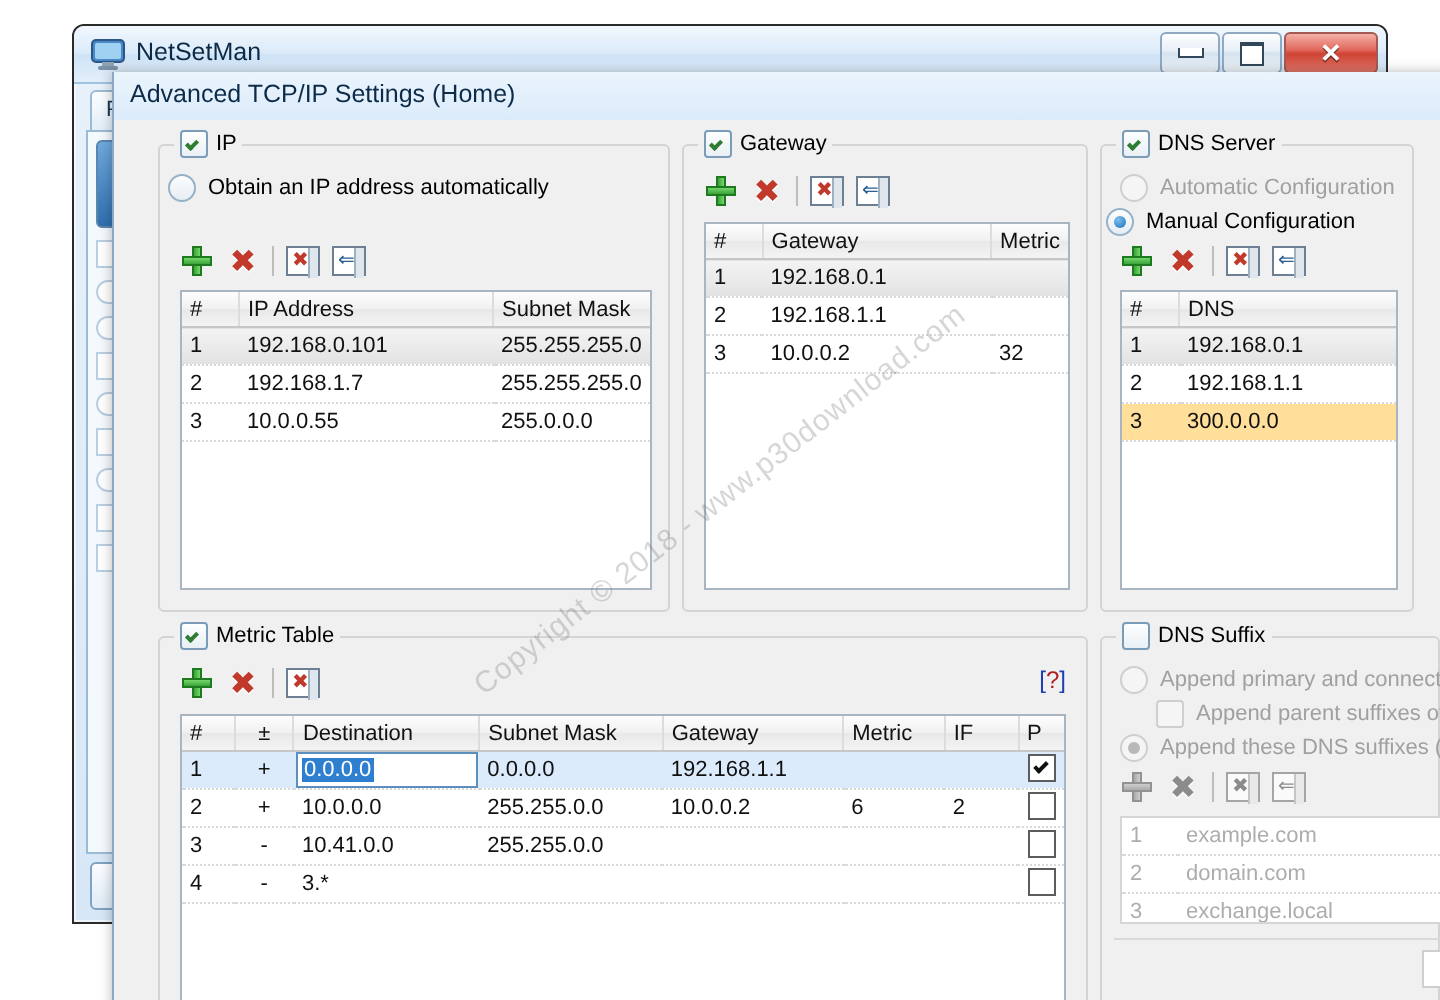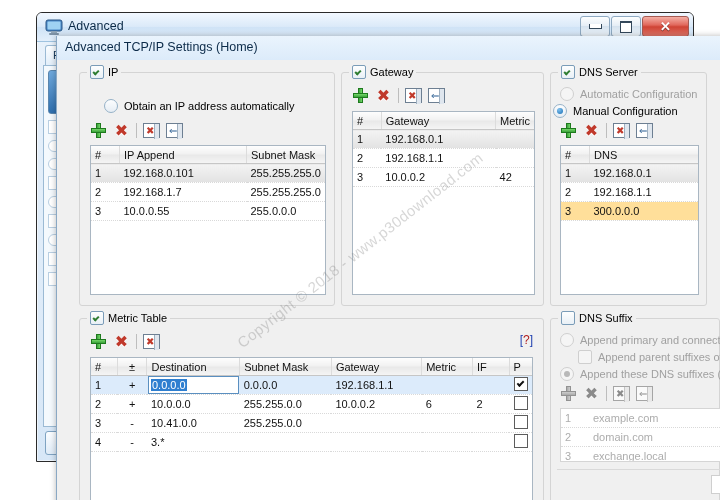--- a/index.html
+++ b/index.html
@@ -151,21 +151,21 @@
   <div class="mainwin">
     <div class="mainwin-title">
       <span class="mw-icon">
         <svg width="18" height="18" viewBox="0 0 18 18">
           <rect x="1" y="2" width="16" height="11" rx="2" fill="#4a88c7" stroke="#2b5786"></rect>
           <rect x="2.5" y="3.5" width="13" height="8" rx="1" fill="#9fd2f2"></rect>
           <rect x="6" y="13" width="6" height="2" fill="#8fa3b5"></rect>
           <rect x="4" y="15" width="10" height="2" rx="1" fill="#7d92a6"></rect>
         </svg>
       </span>
-      <span class="mw-title-text">Advanced</span>
+      <span class="mw-title-text">NetSetMan</span>
       <div class="winbtns">
         <div class="wb">
             <span class="gl-min"></span>
           </div>
         <div class="wb">
             <span class="gl-max"></span>
           </div>
         <div class="wb wb-close">
             <span class="gl-x">✕</span>
           </div>
@@ -199,21 +199,21 @@
     </div>
 
     <div class="dlg-body">
 
       <div class="group" style="left:22px;top:12px;width:254px;height:232px;">
         <div class="group-legend">
           <span class="cb checked"></span>
           <span>IP</span>
         </div>
 
-        <div class="opt" style="left:24px;top:14px;margin-top:12px;">
+        <div class="opt" style="left:4px;top:14px;">
           <span class="rd"></span>
           <span>Obtain an IP address automatically</span>
         </div>
 
         <div class="tbar" style="left:10px;top:49px;">
           <span class="ic ic-plus"></span>
           <span class="ic">
               <span class="ic-x">✖</span>
             </span>
           <span class="sep"></span>
@@ -225,21 +225,21 @@
               <span class="ar">⇐</span>
               <span class="rt"></span>
             </span>
         </div>
 
         <div class="grid" style="left:10px;top:72px;width:234px;height:148px;">
           <table>
             <thead>
                 <tr>
               <th class="c-hash">#</th>
-              <th style="width:118px;">IP Append</th>
+              <th style="width:118px;">IP Address</th>
               <th>Subnet Mask</th>
             </tr>
               </thead>
             <tbody>
               <tr class="row-sel">
                 <td>1</td>
                 <td>192.168.0.101</td>
                 <td>255.255.255.0</td>
               </tr>
               <tr>
@@ -295,21 +295,21 @@
                 <td></td>
               </tr>
               <tr>
                 <td>2</td>
                 <td>192.168.1.1</td>
                 <td></td>
               </tr>
               <tr>
                 <td>3</td>
                 <td>10.0.0.2</td>
-                <td>42</td>
+                <td>32</td>
               </tr>
             </tbody>
           </table>
         </div>
       </div>
 
       <div class="group" style="left:493px;top:12px;width:155px;height:232px;">
         <div class="group-legend">
           <span class="cb checked"></span>
           <span>DNS Server</span>

